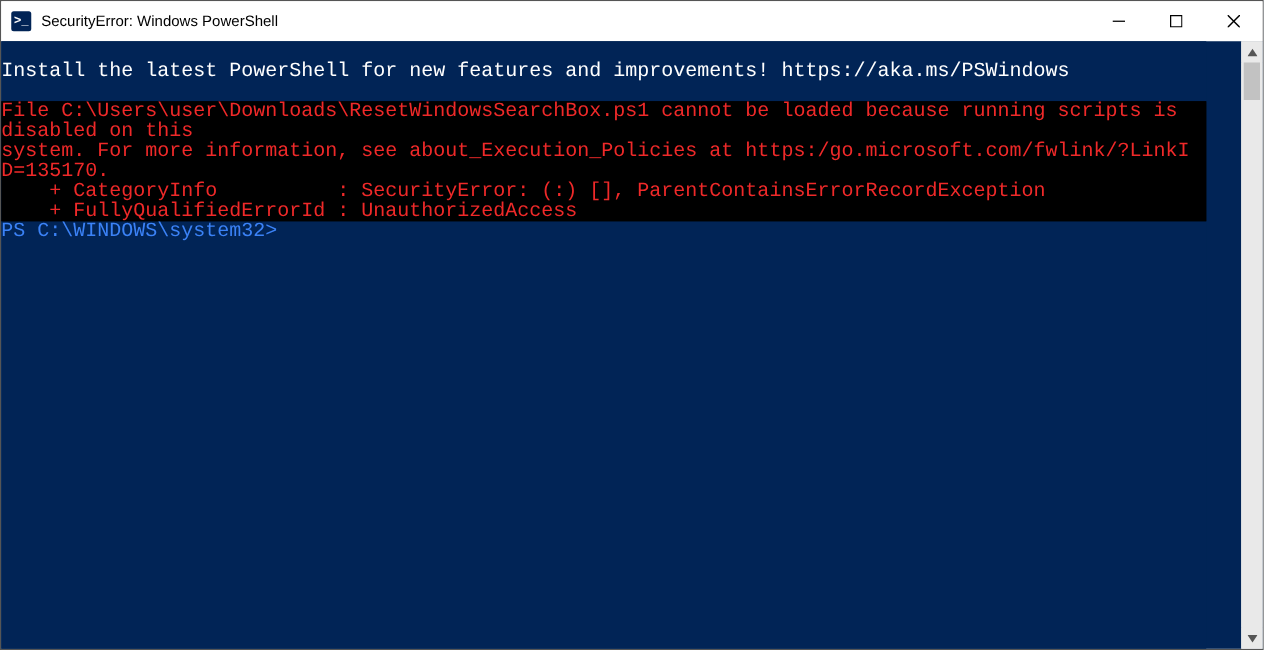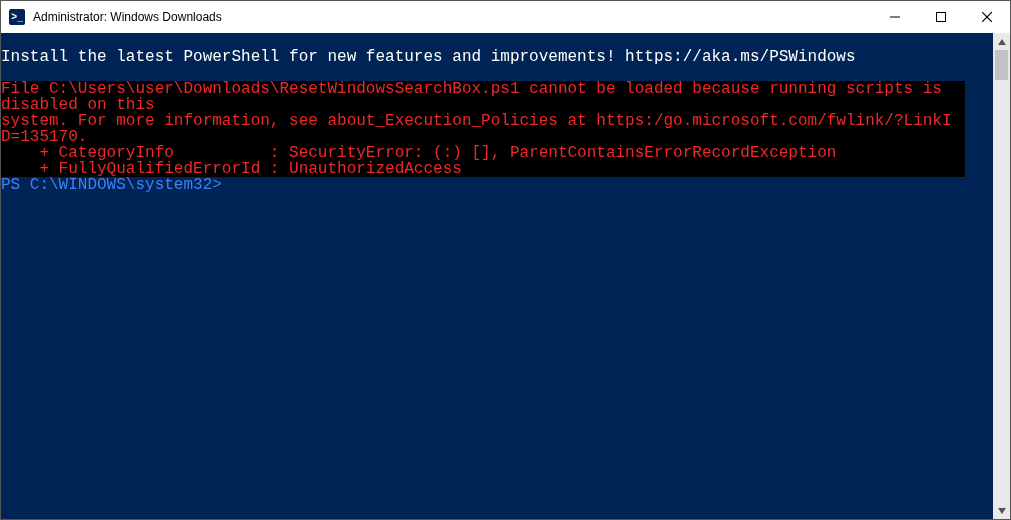--- a/index.html
+++ b/index.html
@@ -130,21 +130,21 @@
   }
 </style>
 </head>
 <body>
 
 <div class="window">
 
   <div class="titlebar">
     <div class="titlebar-left">
       <div class="ps-icon">&gt;_</div>
-      <span class="titlebar-text">Administrator: Windows Downloads</span>
+      <span class="titlebar-text">SecurityError: Windows PowerShell</span>
     </div>
     <div class="titlebar-controls">
       <button class="win-btn" aria-label="Minimize">
         <svg viewBox="0 0 10 10">
           <rect x="0" y="4.5" width="10" height="1" fill="#000"></rect>
         </svg>
       </button>
       <button class="win-btn" aria-label="Maximize">
         <svg viewBox="0 0 10 10">
           <rect x="0.5" y="0.5" width="9" height="9" fill="none" stroke="#000" stroke-width="1"></rect>

